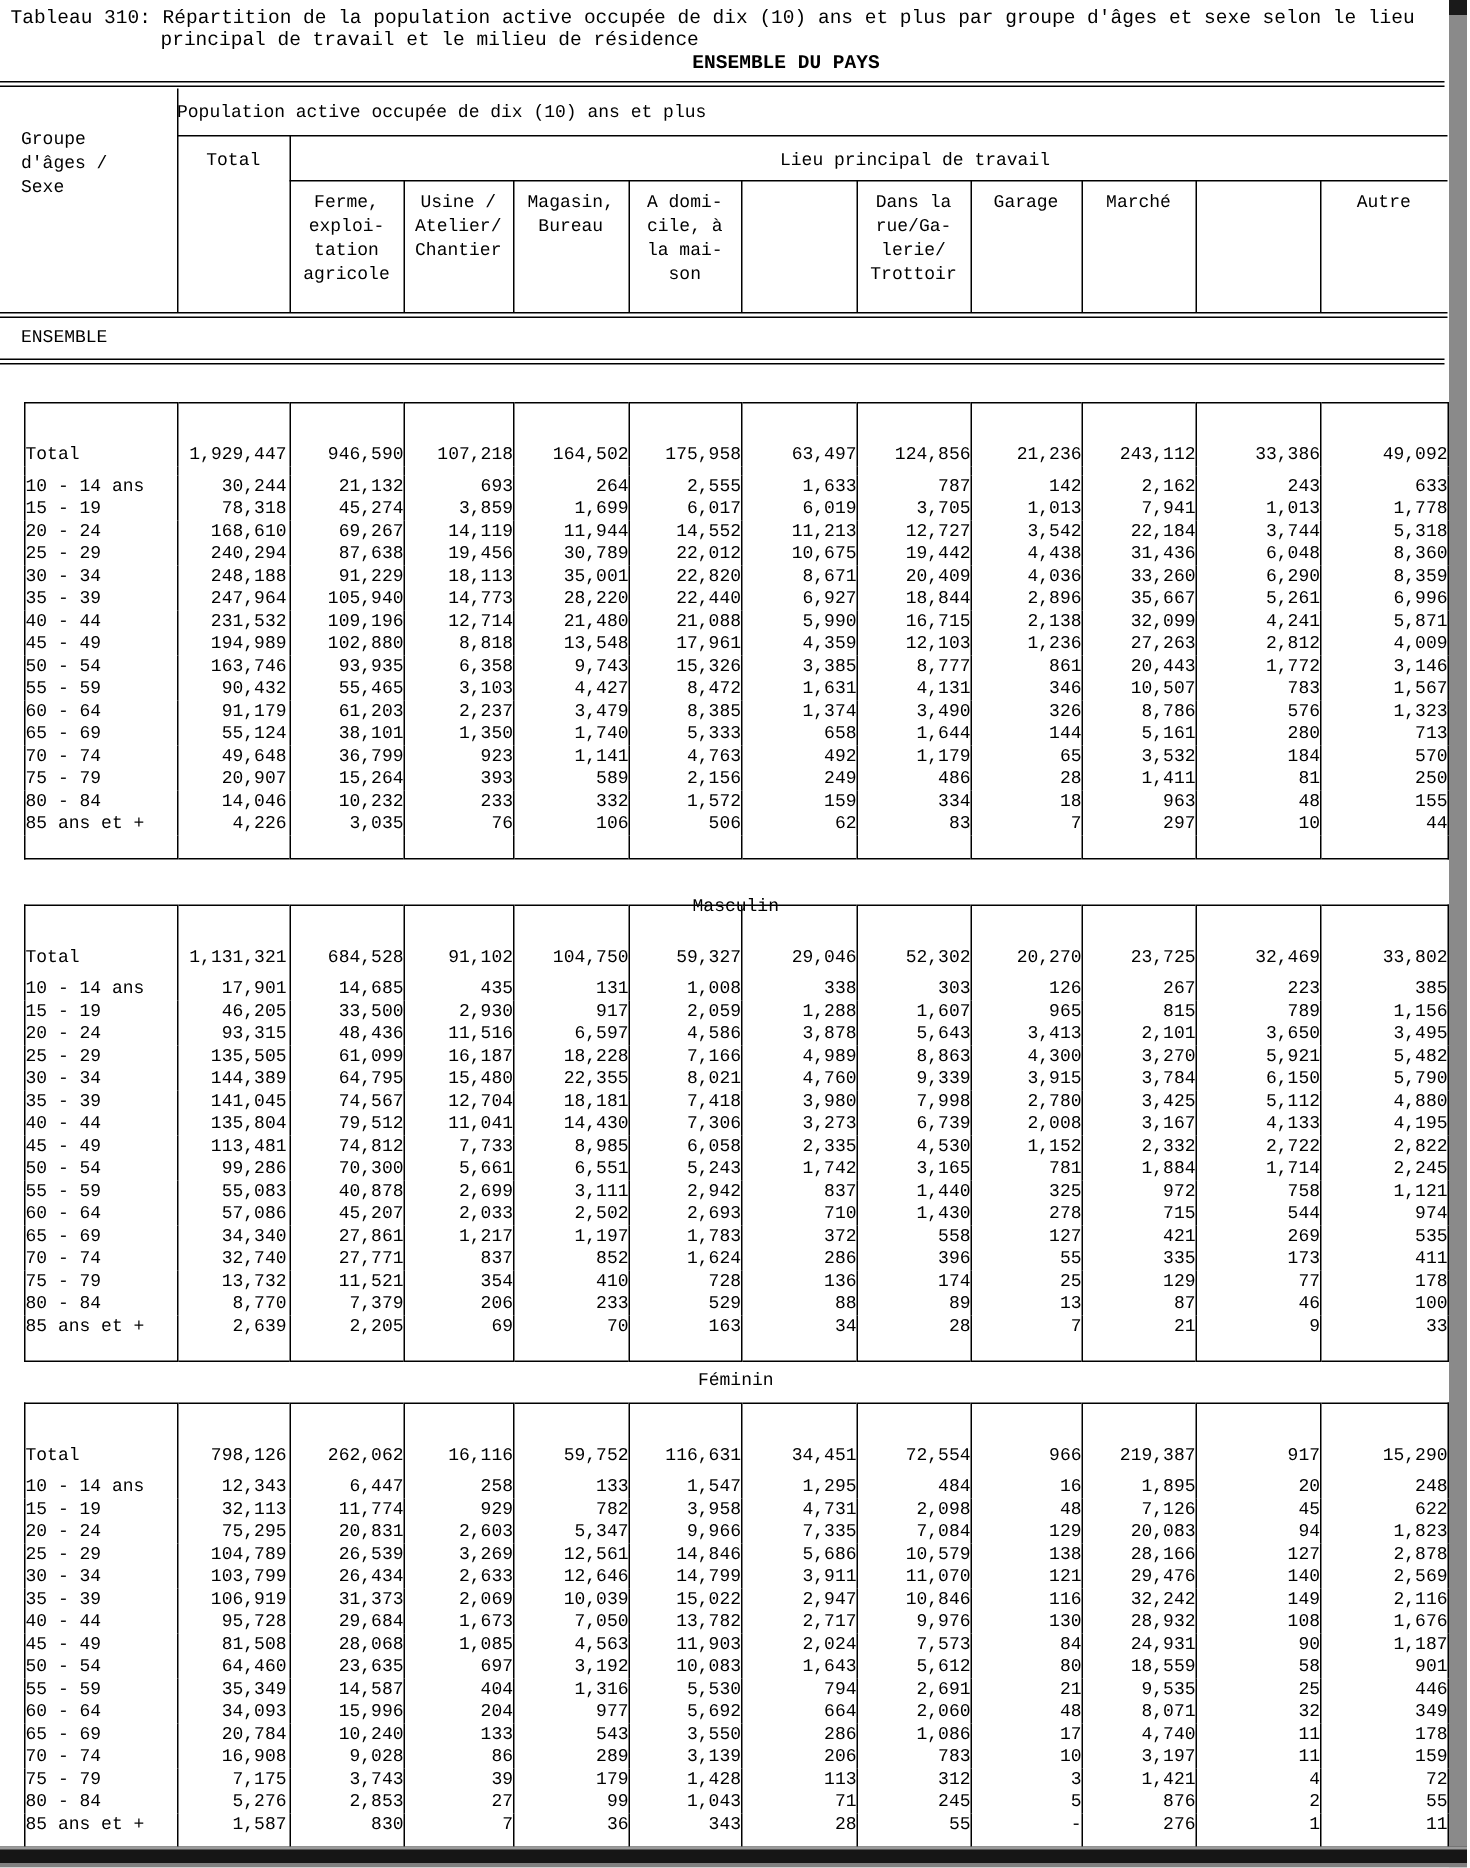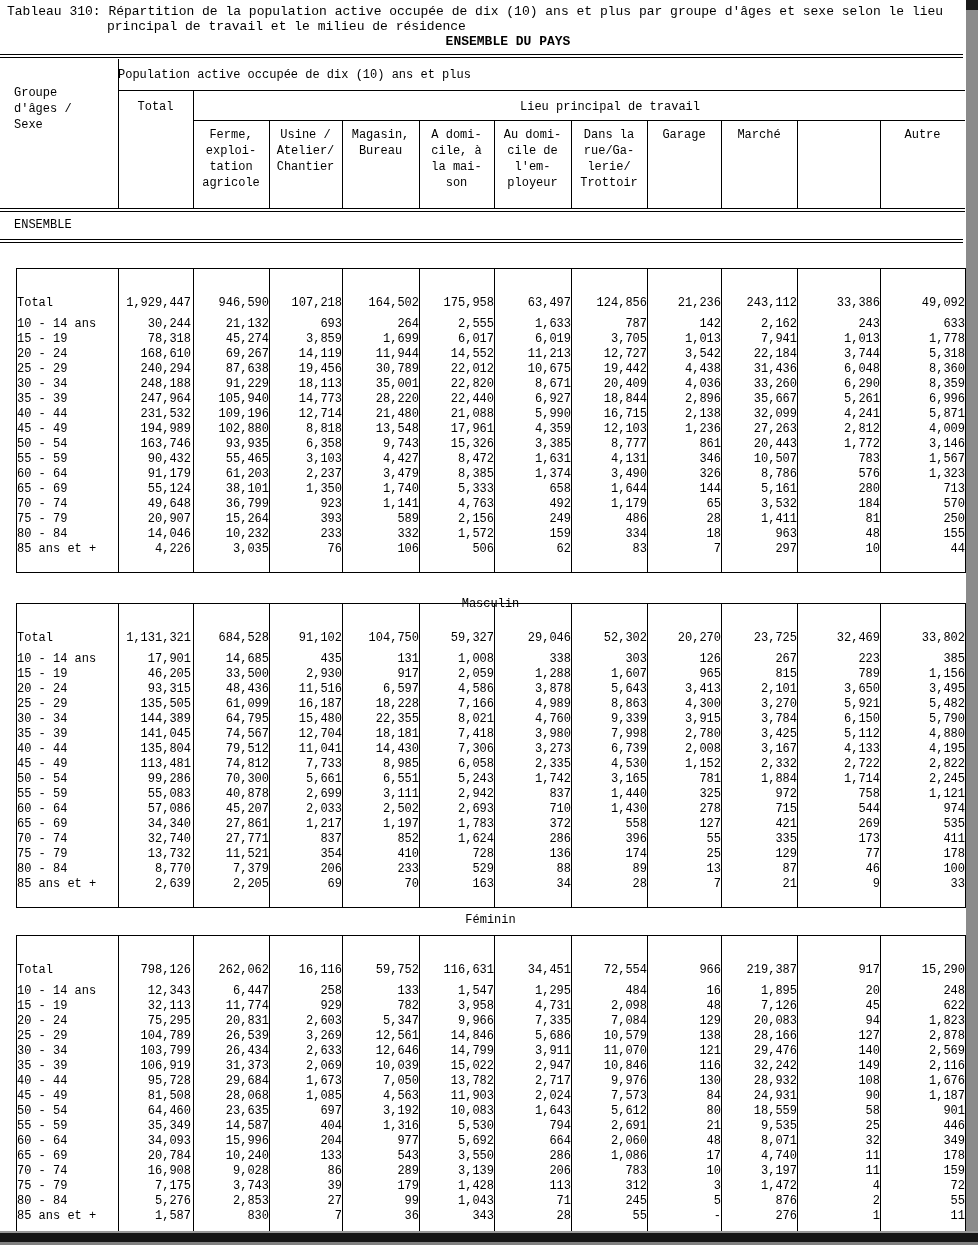--- a/index.html
+++ b/index.html
@@ -5,21 +5,21 @@
   html,body{margin:0;padding:0;background:#fff;}
   .page{
     position:relative;width:980px;height:1245px;background:#ffffff;
     font-family:"Liberation Mono","DejaVu Sans Mono",monospace;
     font-size:12px;color:#000;overflow:hidden;
   }
   .abs{position:absolute;}
   .pre{white-space:pre-line;}
   .title1{left:7px;top:4px;font-size:13px;line-height:15px;}
   .title2{left:107px;top:19px;font-size:13px;line-height:15px;}
-  .subtitle{left:68px;top:34px;width:880px;text-align:center;font-weight:bold;font-size:13px;}
+  .subtitle{left:84px;top:34px;width:880px;text-align:center;font-weight:bold;font-size:13px;}
   .dline{border-top:1px solid #000;border-bottom:1px solid #000;height:2px;}
   .dl-top{left:0;top:54px;width:963px;}
   .dl-headbottom{left:0;top:149px;width:965px;}
   .dl-ensemble{left:0;top:239px;width:963px;}
   
   .thead{left:0;top:59px;width:965px;height:154px;}
   .vl{position:absolute;width:1px;background:#000;}
   .hl{position:absolute;height:1px;background:#000;}
   .vl-c1{left:118px;top:0;height:149px;}
   .hl-pop{left:118px;top:31px;width:847px;}
@@ -108,24 +108,20 @@
 agricole</div>
     <div class="hc hc1 pre">Usine /
 Atelier/
 Chantier</div>
     <div class="hc hc2 pre">Magasin,
 Bureau</div>
     <div class="hc hc3 pre">A domi-
 cile, à
 la mai-
 son</div>
-    <div class="hc hc4 pre">Au domi-
-cile de
-l'em-
-ployeur</div>
     <div class="hc hc5 pre">Dans la
 rue/Ga-
 lerie/
 Trottoir</div>
     <div class="hc hc6 pre">Garage</div>
     <div class="hc hc7 pre">Marché</div>
     <div class="hc hc9 pre">Autre</div>
     <div class="abs dline dl-headbottom"></div>
   </div>
 
@@ -933,21 +929,21 @@
         <tr>
           <td class="lbl">75 - 79</td>
           <td class="num c1">7,175</td>
           <td class="num">3,743</td>
           <td class="num">39</td>
           <td class="num">179</td>
           <td class="num">1,428</td>
           <td class="num">113</td>
           <td class="num">312</td>
           <td class="num">3</td>
-          <td class="num">1,472</td>
+          <td class="num">1,421</td>
           <td class="num">4</td>
           <td class="num">72</td>
         </tr>
         <tr>
           <td class="lbl">80 - 84</td>
           <td class="num c1">5,276</td>
           <td class="num">2,853</td>
           <td class="num">27</td>
           <td class="num">99</td>
           <td class="num">1,043</td>

